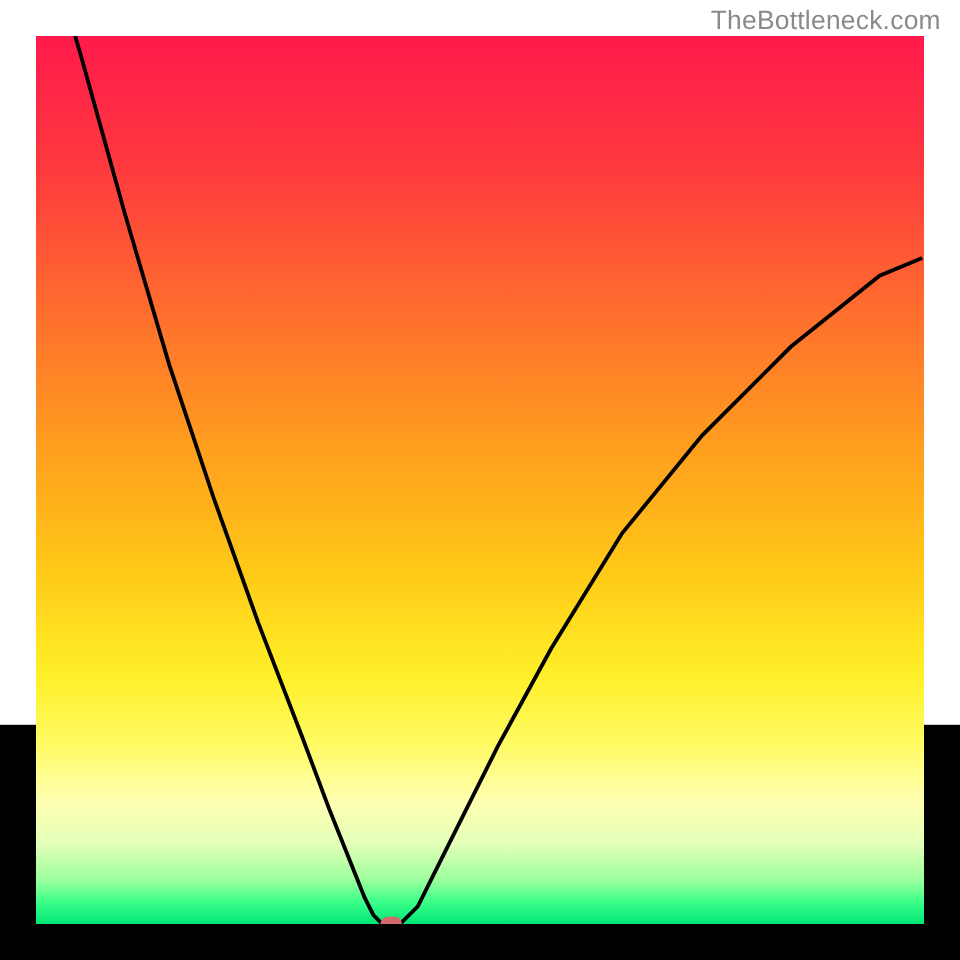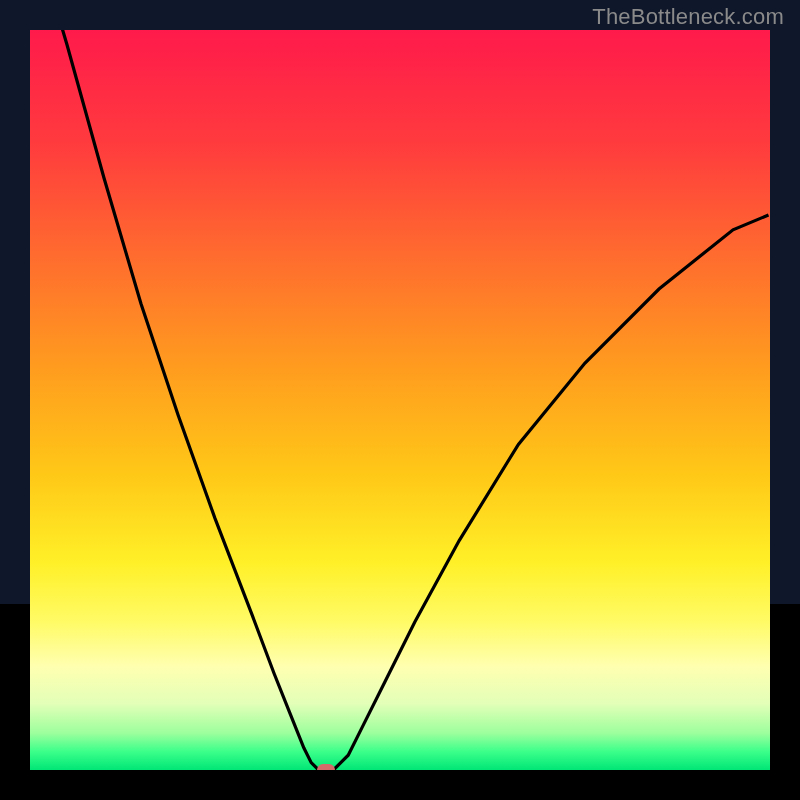--- a/index.html
+++ b/index.html
@@ -7,21 +7,21 @@
     padding: 0;
     width: 800px;
     height: 800px;
     background: #000;
     overflow: hidden;
   }
   .frame {
     position: relative;
     width: 800px;
     height: 604px;
-    background: #0f172a;
+    background: #ffffff;
   }
   .plot-area {
     position: absolute;
     left: 30px;
     top: 30px;
     width: 740px;
     height: 740px;
     overflow: hidden;
   }
   .gradient-bg {

